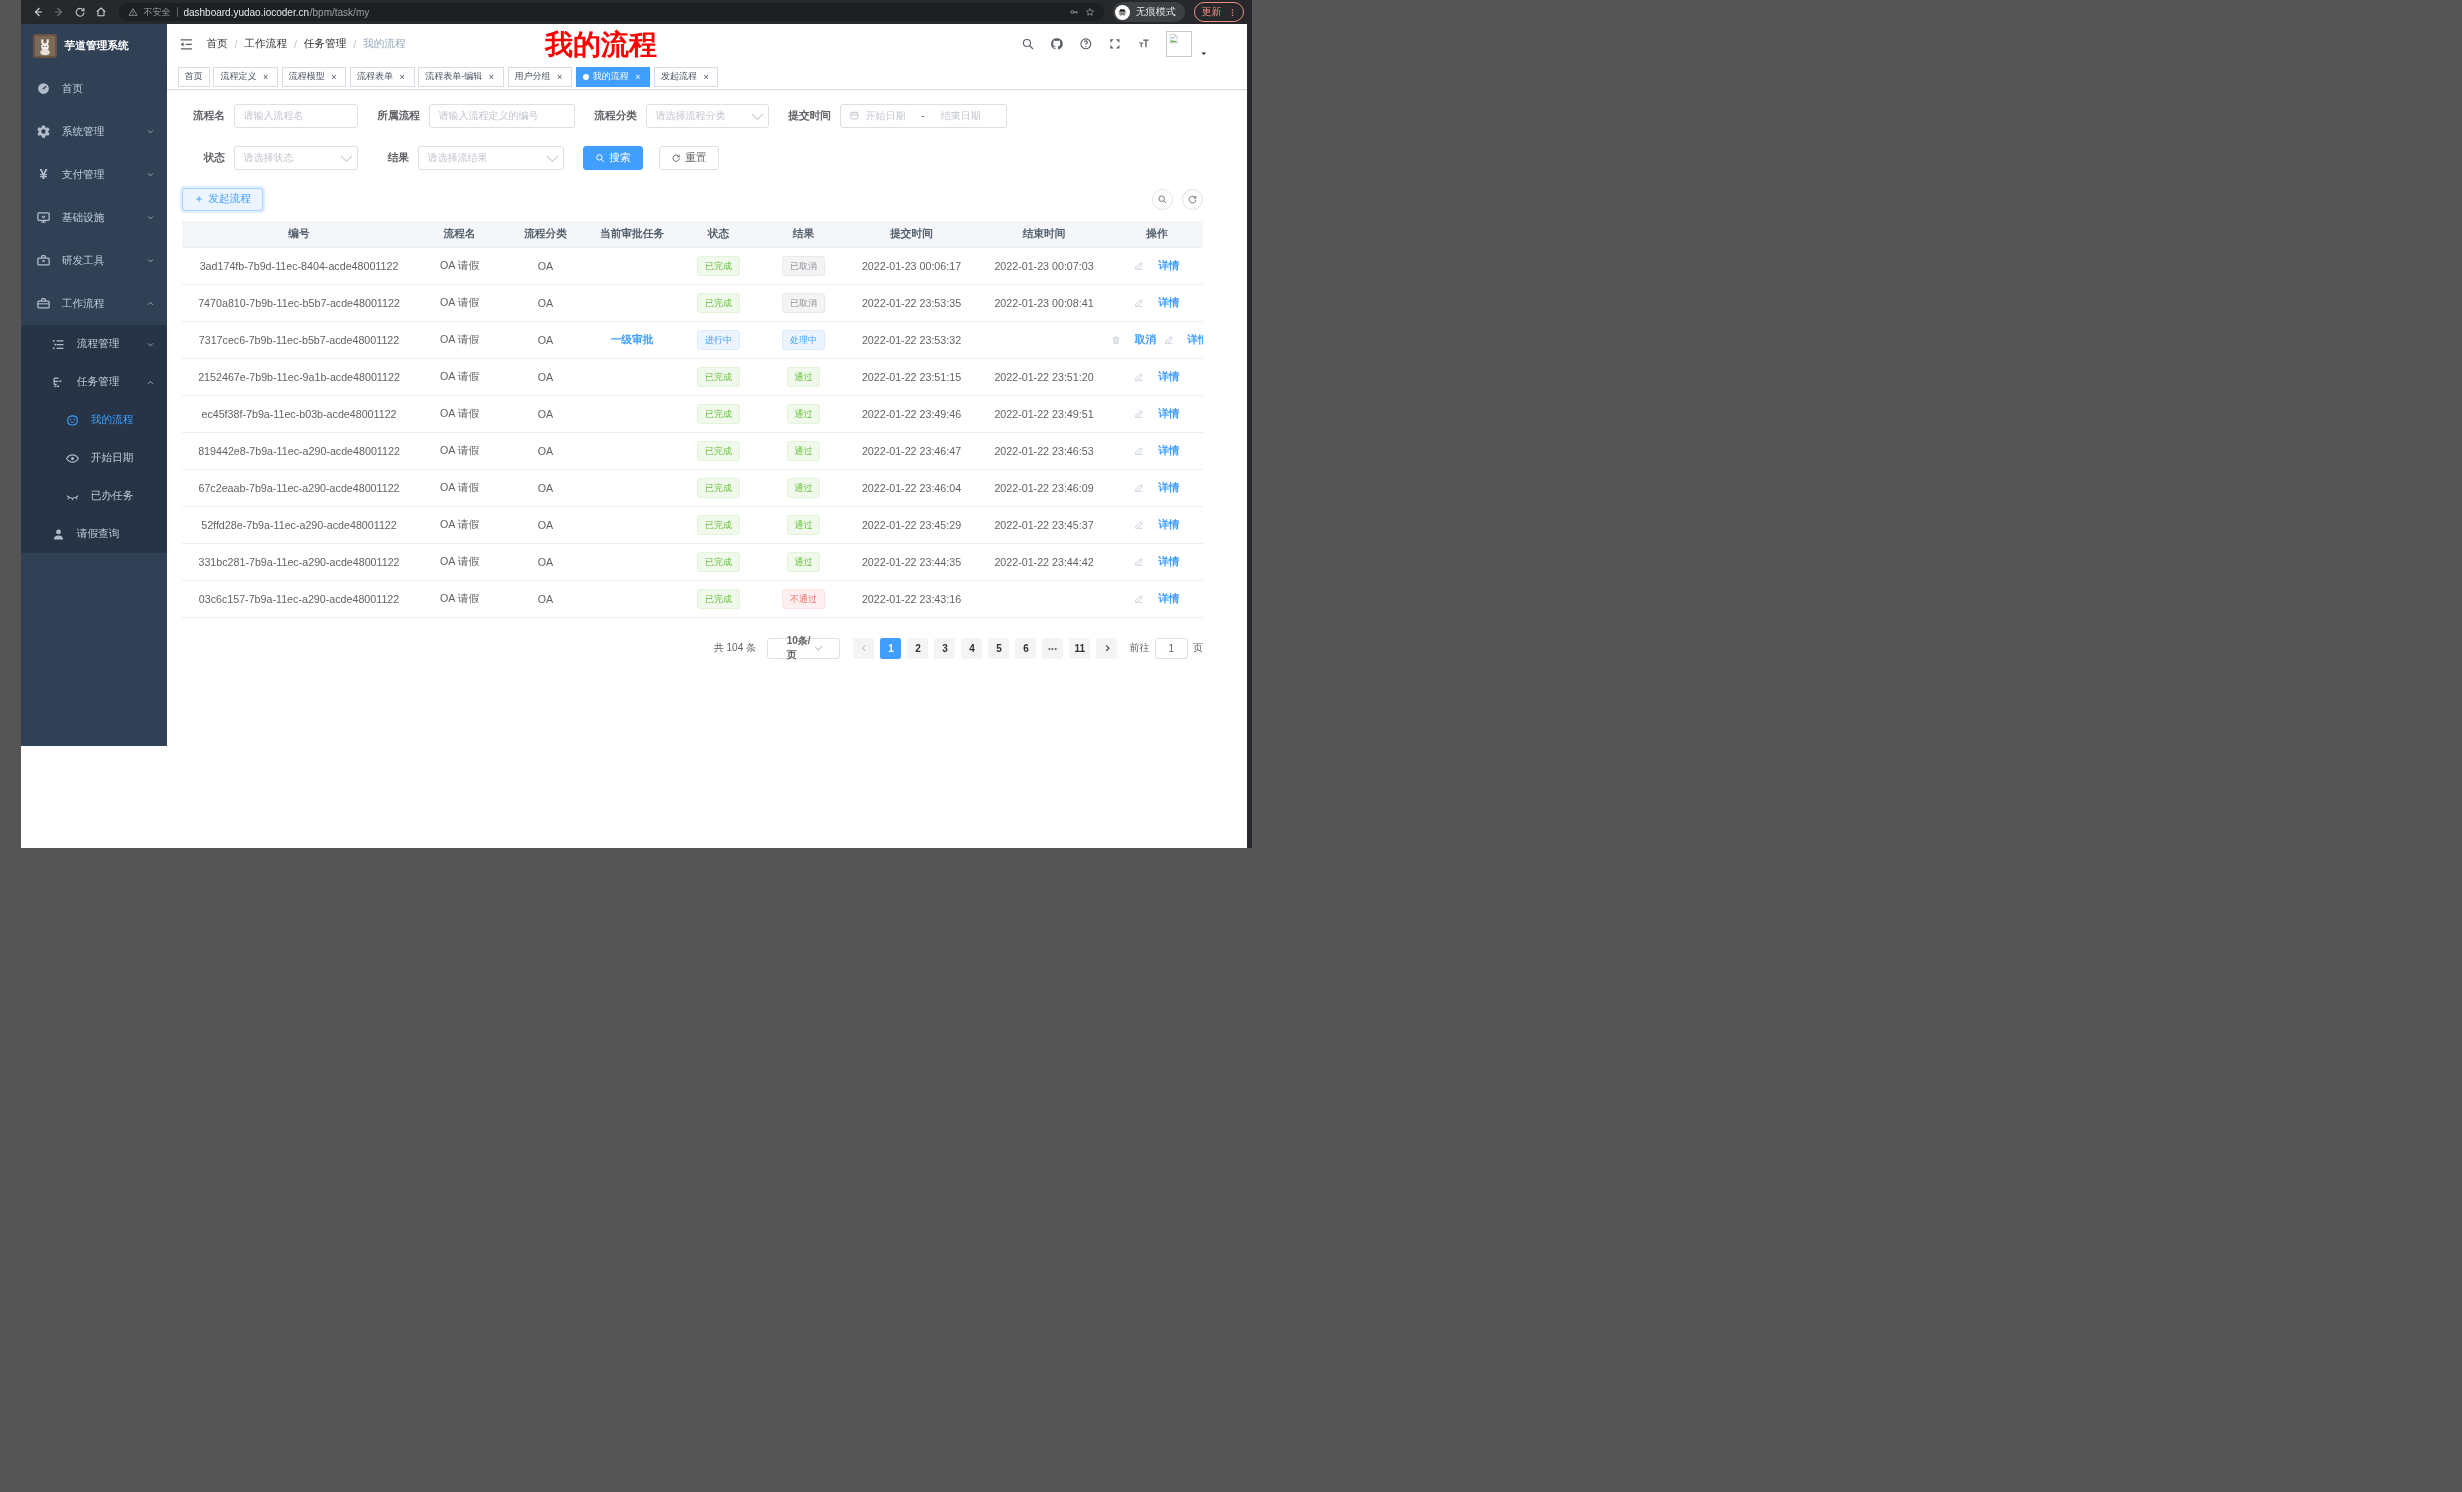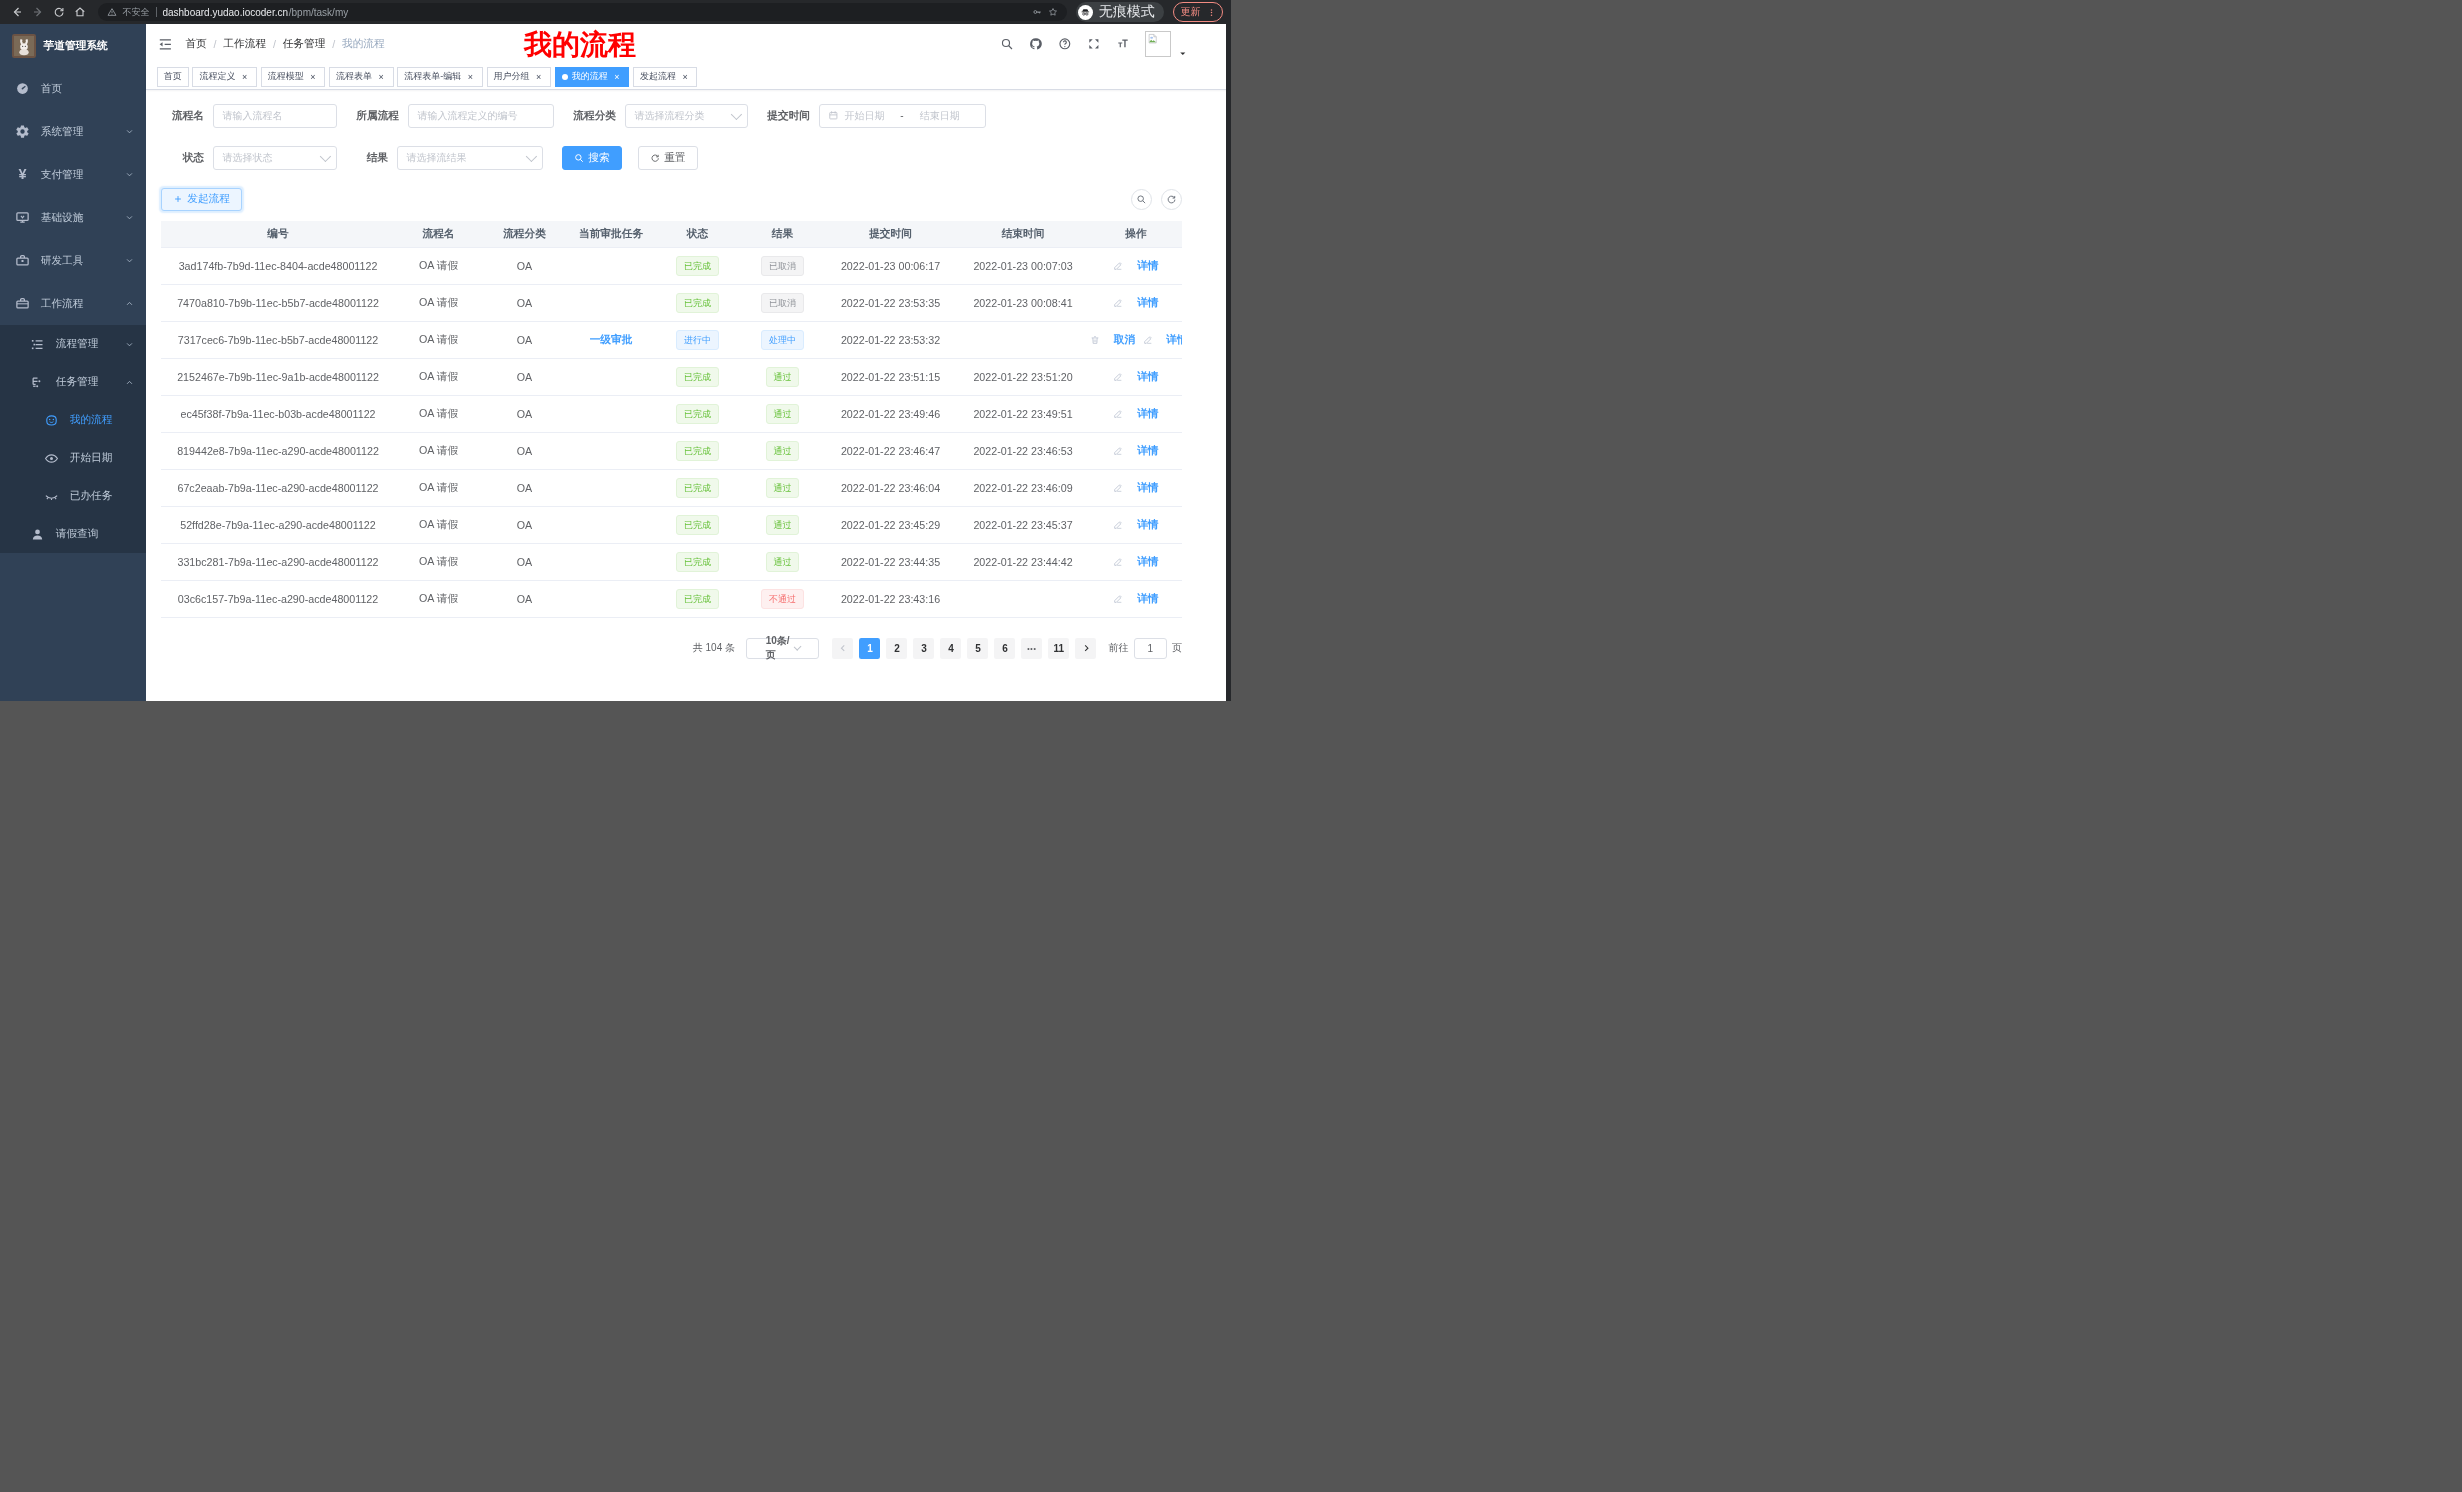--- a/index.html
+++ b/index.html
@@ -1,33 +1,33 @@
 <!DOCTYPE html>
 <html style="font-size:12px"><head>
 <meta charset="utf-8">
 <style>
   * { margin:0; padding:0; box-sizing:border-box; }
   body { font-family:"Liberation Sans","DejaVu Sans",sans-serif; background:#555; }
-  .screen { width:1231px; height:701px; position:relative; overflow:hidden; background:#fff; }
+  .screen { width:1231px; height:848px; position:relative; overflow:hidden; background:#fff;margin-left:21px; }
 
   
   .chrome { height:24px; background:#26282b; display:flex; align-items:center; padding:0 7.6px; gap:3px; position:relative; z-index:20; }
   .nav-btn { width:18px; height:18px; display:flex; align-items:center; justify-content:center; color:#c9cbce; cursor:pointer; flex:0 0 auto; }
   .nav-btn.disabled { color:#6d7075; }
   .nav-btn svg { width:12px; height:12px; }
   .omnibox { flex:1; height:18px; margin:0 6px; background:#1d1f22; border-radius:9px; display:flex; align-items:center; padding:0 9px; gap:6px; color:#9aa0a6; font-size:9px; cursor:text; }
   .omnibox svg { width:10px; height:10px; flex:0 0 auto; }
   .omni-divider { width:0.8px; height:10.7px; background:#5f6368; }
   .omni-host { color:#e8eaed; font-size:10px; }
   .omni-path { color:#9aa0a6; font-size:10px; }
   .omni-spacer { flex:1; }
   .incog-badge { height:20px; border-radius:10px; background:#3c4043; display:flex; align-items:center; gap:6px; padding:0 9px 0 2.3px; flex:0 0 auto; }
   .incog-circle { width:15px; height:15px; border-radius:50%; background:#fff; display:flex; align-items:center; justify-content:center; }
   .incog-circle svg { width:10.7px; height:10.7px; }
-  .incog-label { color:#e8eaed; font-size:14px; }
+  .incog-label { color:#e8eaed; font-size:10px; }
   .update-pill { height:20px; border:1.1px solid #f28b82; border-radius:10px; color:#f28b82; display:flex; align-items:center; gap:6px; padding:0 6.8px; font-size:10px; margin-left:6px; cursor:pointer; flex:0 0 auto; }
   .update-pill svg { width:9px; height:9px; }
 
   
   .app { display:flex; height:722px; }
   .sidebar { width:146px; background:#304156; flex:0 0 auto; color:#bfcbd9; font-size:10.7px; }
   .logo-row { height:43px; display:flex; align-items:center; gap:7.6px; padding-left:12px; cursor:pointer; }
   .logo-img { width:24px; height:24px; border-radius:2.3px; background:#6b5344; display:flex; align-items:center; justify-content:center; overflow:hidden; }
   .logo-img svg { width:20px; height:20px; }
   .logo-title { color:#fff; font-weight:bold; font-size:10.7px; }

